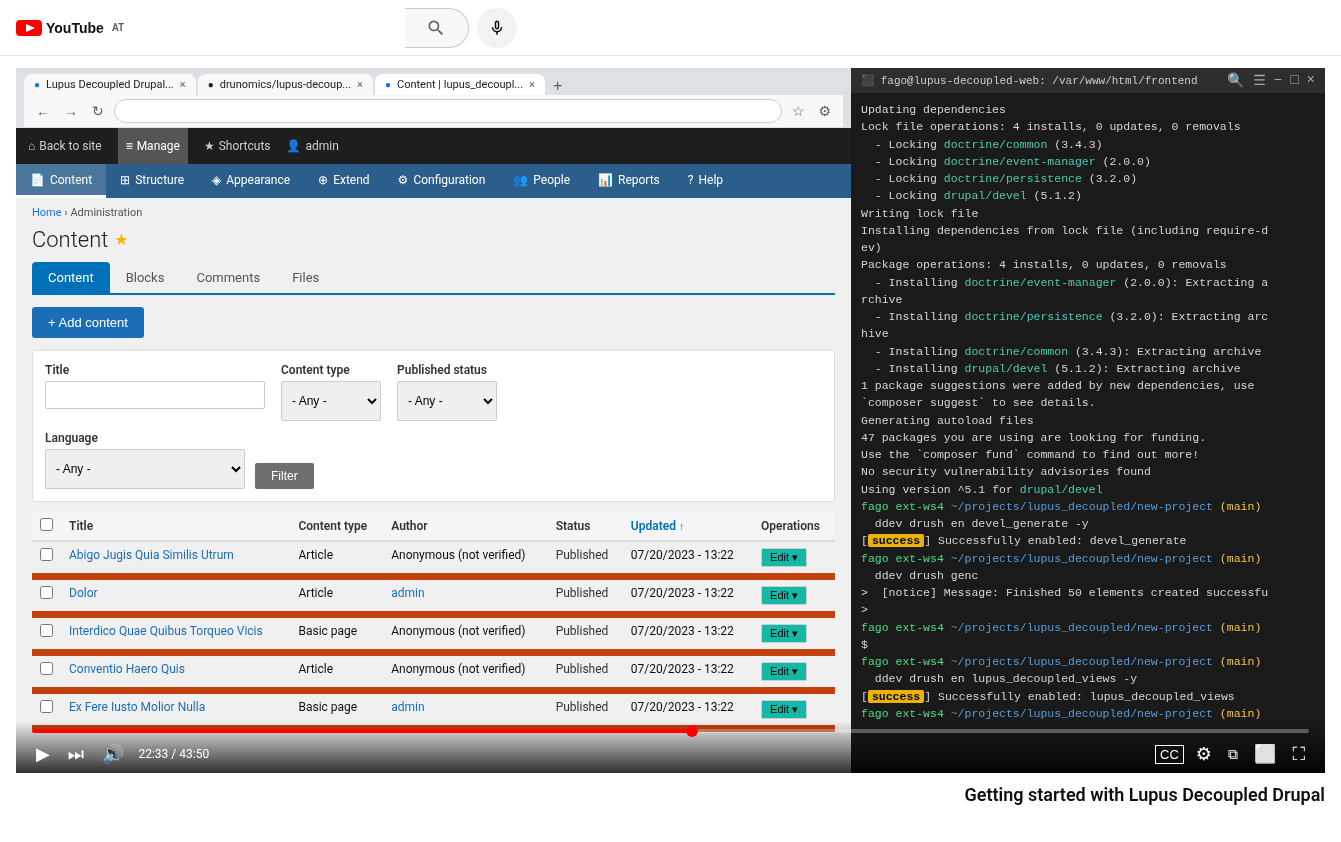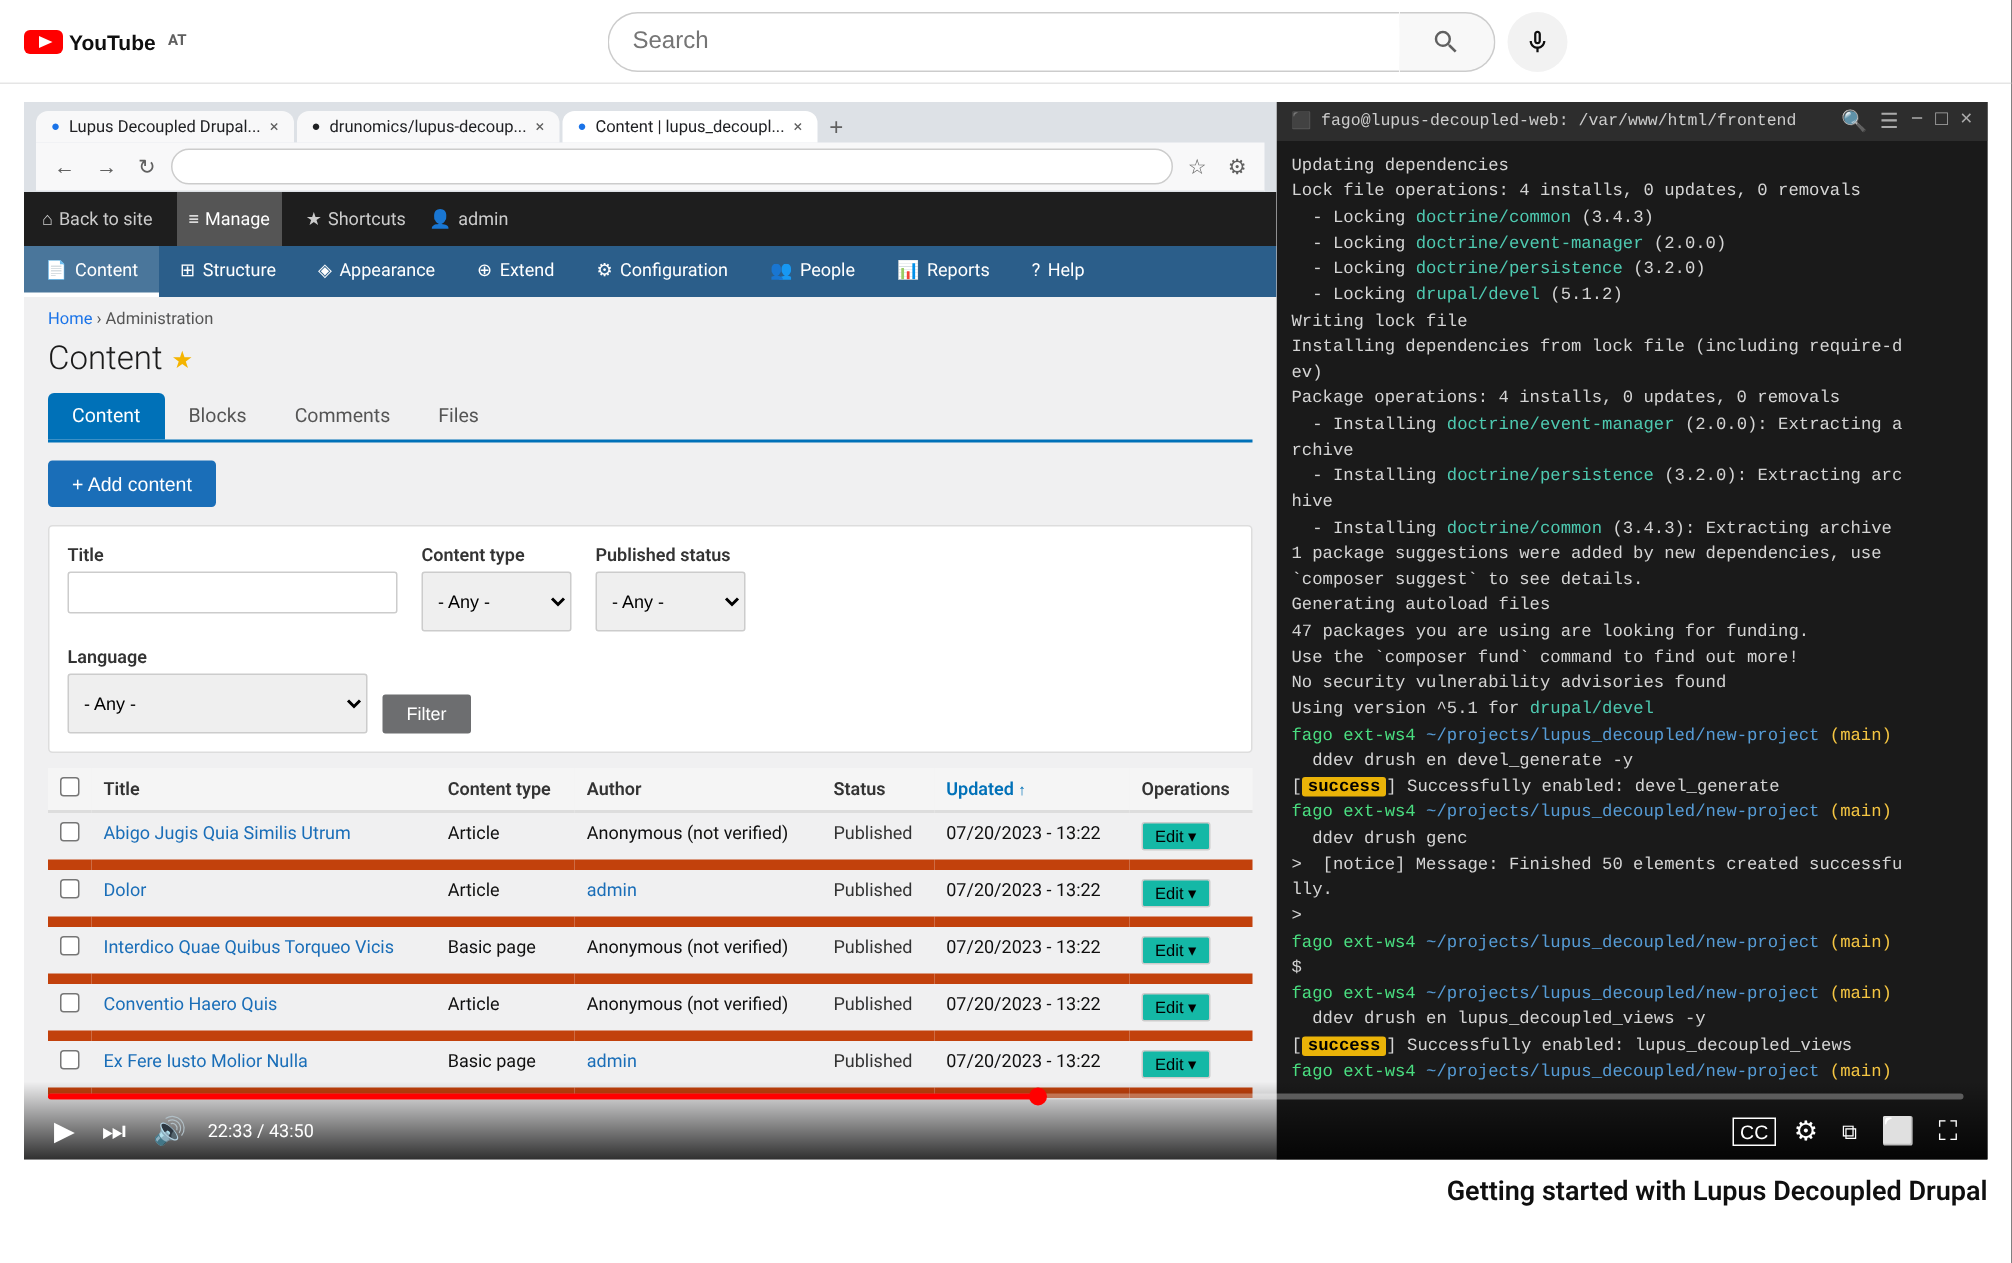--- a/index.html
+++ b/index.html
@@ -451,21 +451,20 @@
 
       <rect x="0" y="2" width="26" height="16" rx="4" fill="#FF0000"></rect>
       <polygon points="10,6 10,14 19,10" fill="white"></polygon>
 
       <text x="30" y="15" font-family="Arial" font-weight="700" font-size="14" fill="#0f0f0f">YouTube</text>
     </svg>
     <span id="at-badge">AT</span>
   </div>
 
   <div id="search-container">
-    <input id="search-box" type="text" placeholder="Search" style="">
     <button id="search-btn">
       <svg width="20" height="20" viewBox="0 0 24 24" fill="#606060">
         <path d="M15.5 14h-.79l-.28-.27A6.471 6.471 0 0 0 16 9.5 6.5 6.5 0 1 0 9.5 16c1.61 0 3.09-.59 4.23-1.57l.27.28v.79l5 4.99L20.49 19l-4.99-5zm-6 0C7.01 14 5 11.99 5 9.5S7.01 5 9.5 5 14 7.01 14 9.5 11.99 14 9.5 14z"></path>
       </svg>
     </button>
     <button id="mic-btn">
       <svg width="18" height="18" viewBox="0 0 24 24" fill="#0f0f0f">
         <path d="M12 14c1.66 0 3-1.34 3-3V5c0-1.66-1.34-3-3-3S9 3.34 9 5v6c0 1.66 1.34 3 3 3zm-1-9c0-.55.45-1 1-1s1 .45 1 1v6c0 .55-.45 1-1 1s-1-.45-1-1V5zm6 6c0 2.76-2.24 5-5 5s-5-2.24-5-5H5c0 3.53 2.61 6.43 6 6.92V21h2v-3.08c3.39-.49 6-3.39 6-6.92h-2z"></path>
       </svg>
     </button>
@@ -742,34 +741,34 @@
             <div class="term-line"><span class="tc-white">  - Locking </span><span class="tc-cyan">drupal/devel</span><span class="tc-white"> (5.1.2)</span></div>
             <div class="term-line tc-white">Writing lock file</div>
             <div class="term-line"><span class="tc-white">Installing dependencies from lock file (including require-d</span></div>
             <div class="term-line tc-white">ev)</div>
             <div class="term-line tc-white">Package operations: 4 installs, 0 updates, 0 removals</div>
             <div class="term-line"><span class="tc-white">  - Installing </span><span class="tc-cyan">doctrine/event-manager</span><span class="tc-white"> (2.0.0)</span><span class="tc-white">: Extracting a</span></div>
             <div class="term-line tc-white">rchive</div>
             <div class="term-line"><span class="tc-white">  - Installing </span><span class="tc-cyan">doctrine/persistence</span><span class="tc-white"> (3.2.0)</span><span class="tc-white">: Extracting arc</span></div>
             <div class="term-line tc-white">hive</div>
             <div class="term-line"><span class="tc-white">  - Installing </span><span class="tc-cyan">doctrine/common</span><span class="tc-white"> (3.4.3)</span><span class="tc-white">: Extracting archive</span></div>
+            <div class="term-line"><span class="tc-white">  - Installing </span><span class="tc-cyan">drupal/devel</span><span class="tc-white"> (5.1.2)</span><span class="tc-white">: Extracting archive</span></div>
             <div class="term-line"><span class="tc-white">1 package suggestions were added by new dependencies, use </span></div>
             <div class="term-line tc-white">`composer suggest` to see details.</div>
             <div class="term-line tc-white">Generating autoload files</div>
             <div class="term-line tc-white">47 packages you are using are looking for funding.</div>
             <div class="term-line tc-white">Use the `composer fund` command to find out more!</div>
             <div class="term-line tc-white">No security vulnerability advisories found</div>
             <div class="term-line"><span class="tc-white">Using version </span><span class="tc-white">^5.1</span><span class="tc-white"> for </span><span class="tc-cyan">drupal/devel</span></div>
             <div class="term-line"><span class="tc-green">fago ext-ws4 </span><span class="tc-blue">~/projects/lupus_decoupled/new-project</span><span class="tc-yellow"> (main)</span></div>
             <div class="term-line tc-white">  ddev drush en devel_generate -y</div>
             <div class="term-line"><span class="tc-white">[</span><span class="success-badge">success</span><span class="tc-white">] Successfully enabled: devel_generate</span></div>
             <div class="term-line"><span class="tc-green">fago ext-ws4 </span><span class="tc-blue">~/projects/lupus_decoupled/new-project</span><span class="tc-yellow"> (main)</span></div>
             <div class="term-line tc-white">  ddev drush genc</div>
             <div class="term-line"><span class="tc-white">&gt;  [notice] Message: Finished 50 elements created successfu</span></div>
-            <div class="term-line tc-white">lly.</div>
             <div class="term-line tc-white">&gt;</div>
             <div class="term-line"><span class="tc-green">fago ext-ws4 </span><span class="tc-blue">~/projects/lupus_decoupled/new-project</span><span class="tc-yellow"> (main)</span></div>
             <div class="term-line tc-white">$</div>
             <div class="term-line"><span class="tc-green">fago ext-ws4 </span><span class="tc-blue">~/projects/lupus_decoupled/new-project</span><span class="tc-yellow"> (main)</span></div>
             <div class="term-line tc-white">  ddev drush en lupus_decoupled_views -y</div>
             <div class="term-line"><span class="tc-white">[</span><span class="success-badge">success</span><span class="tc-white">] Successfully enabled: lupus_decoupled_views</span></div>
             <div class="term-line"><span class="tc-green">fago ext-ws4 </span><span class="tc-blue">~/projects/lupus_decoupled/new-project</span><span class="tc-yellow"> (main)</span></div>
           </div>
       </div>
     </div>

